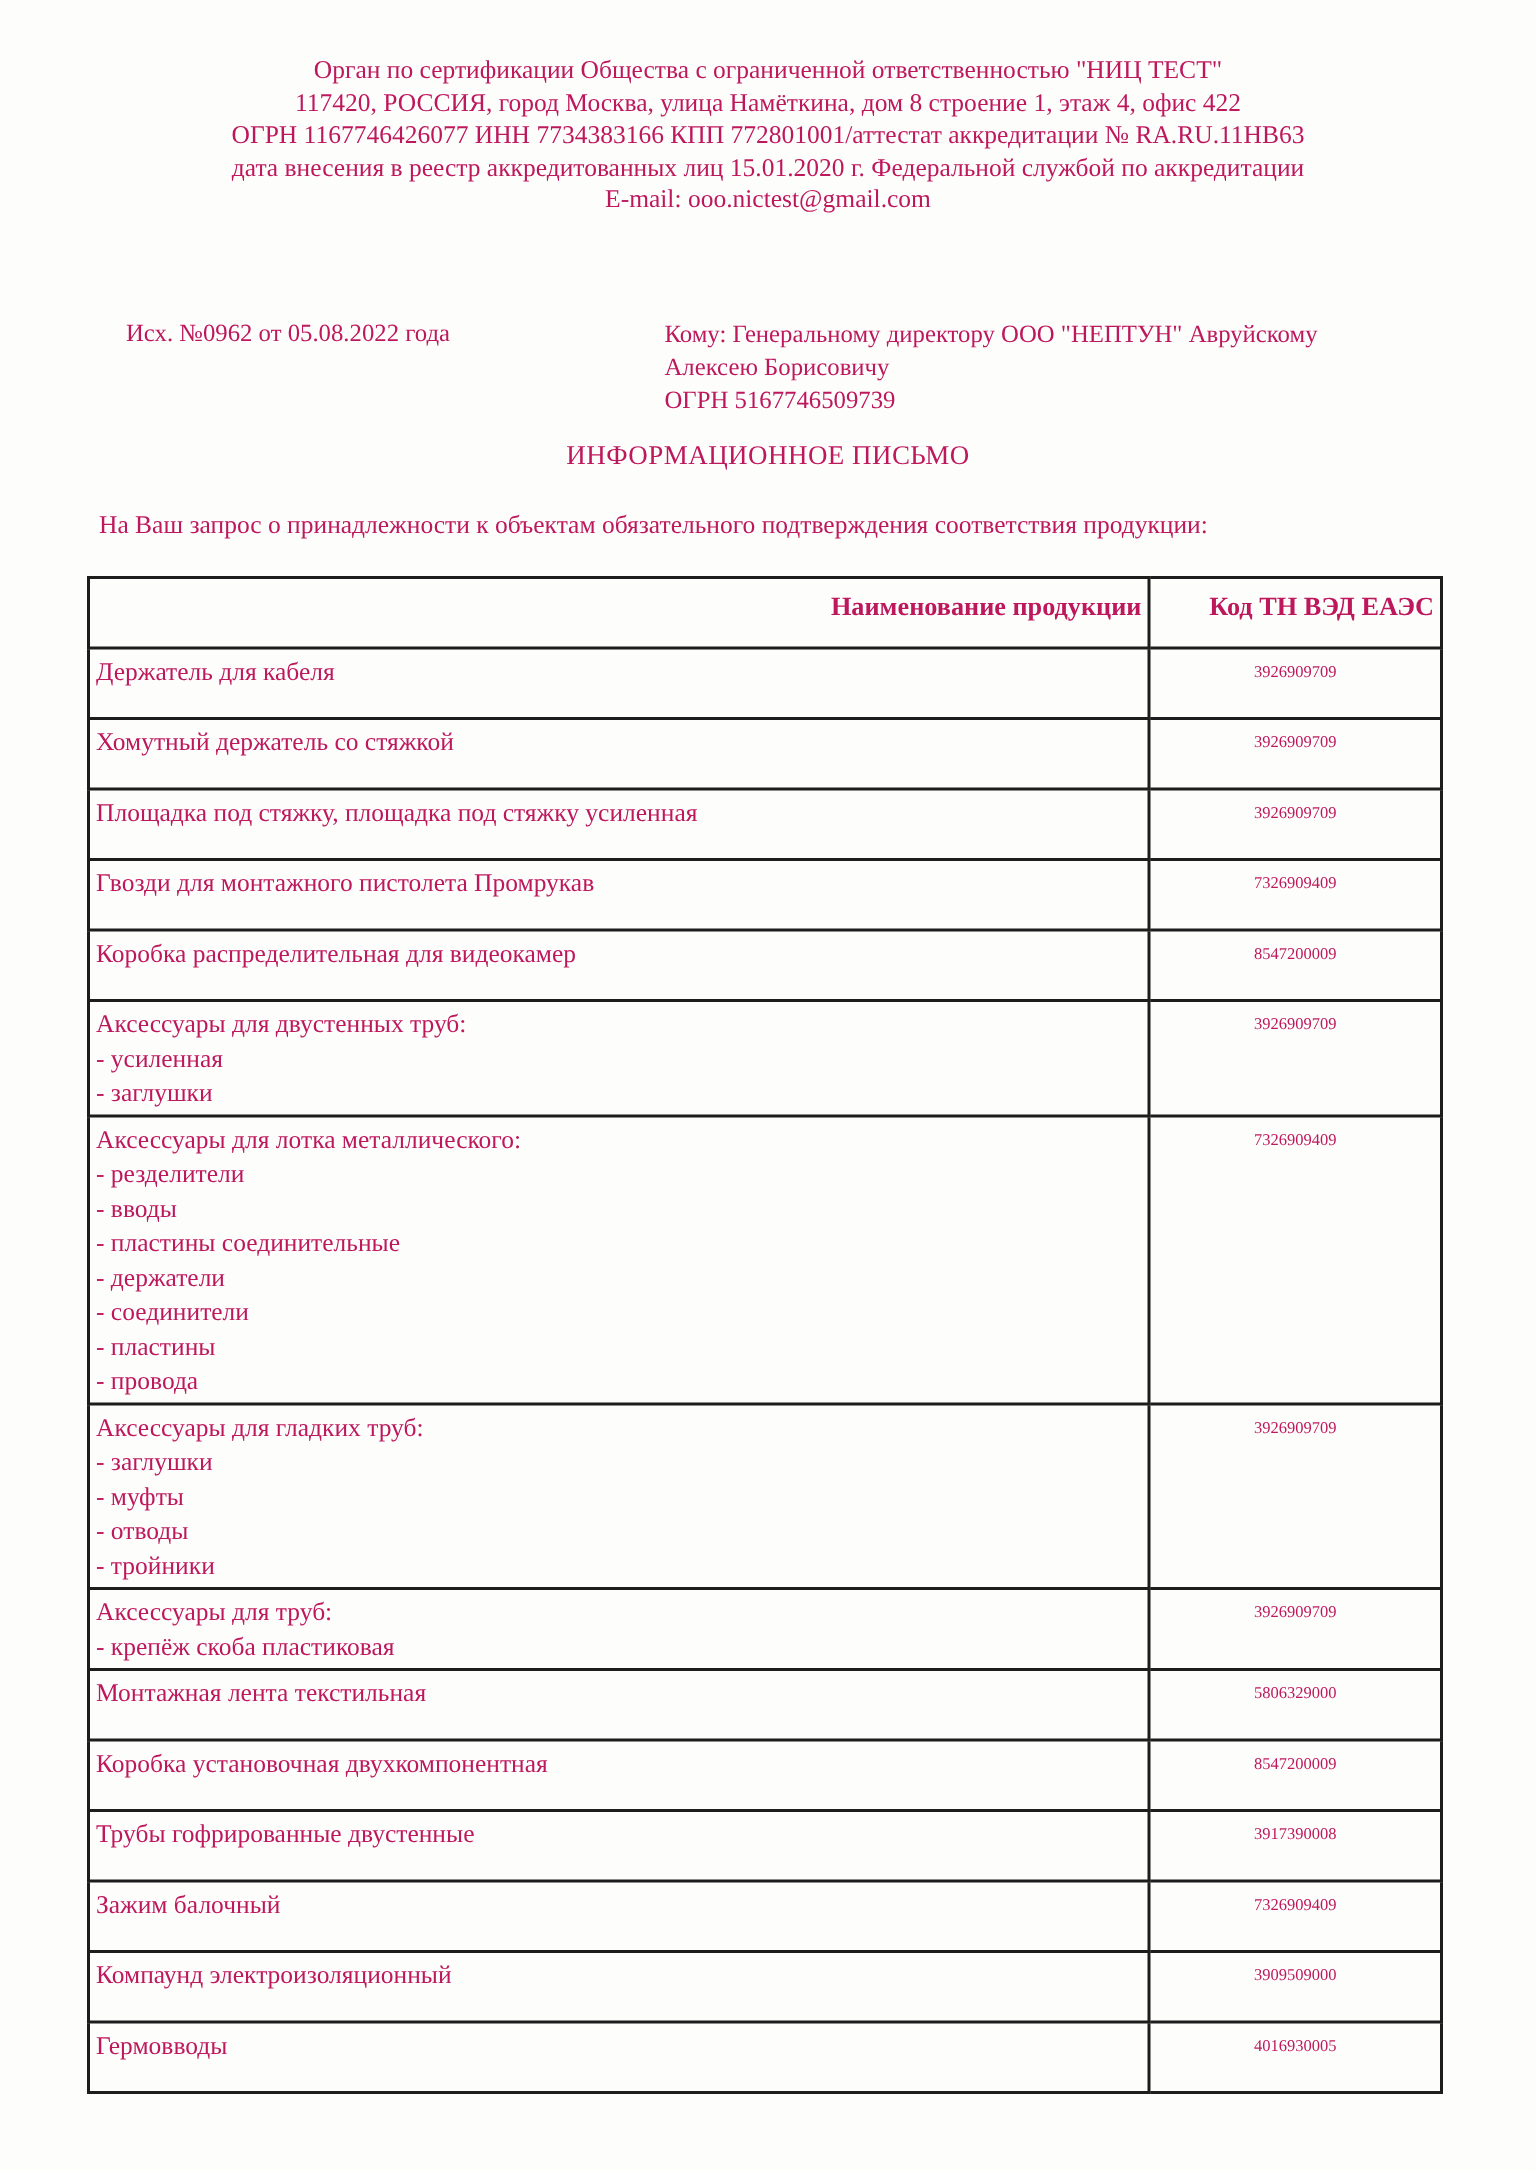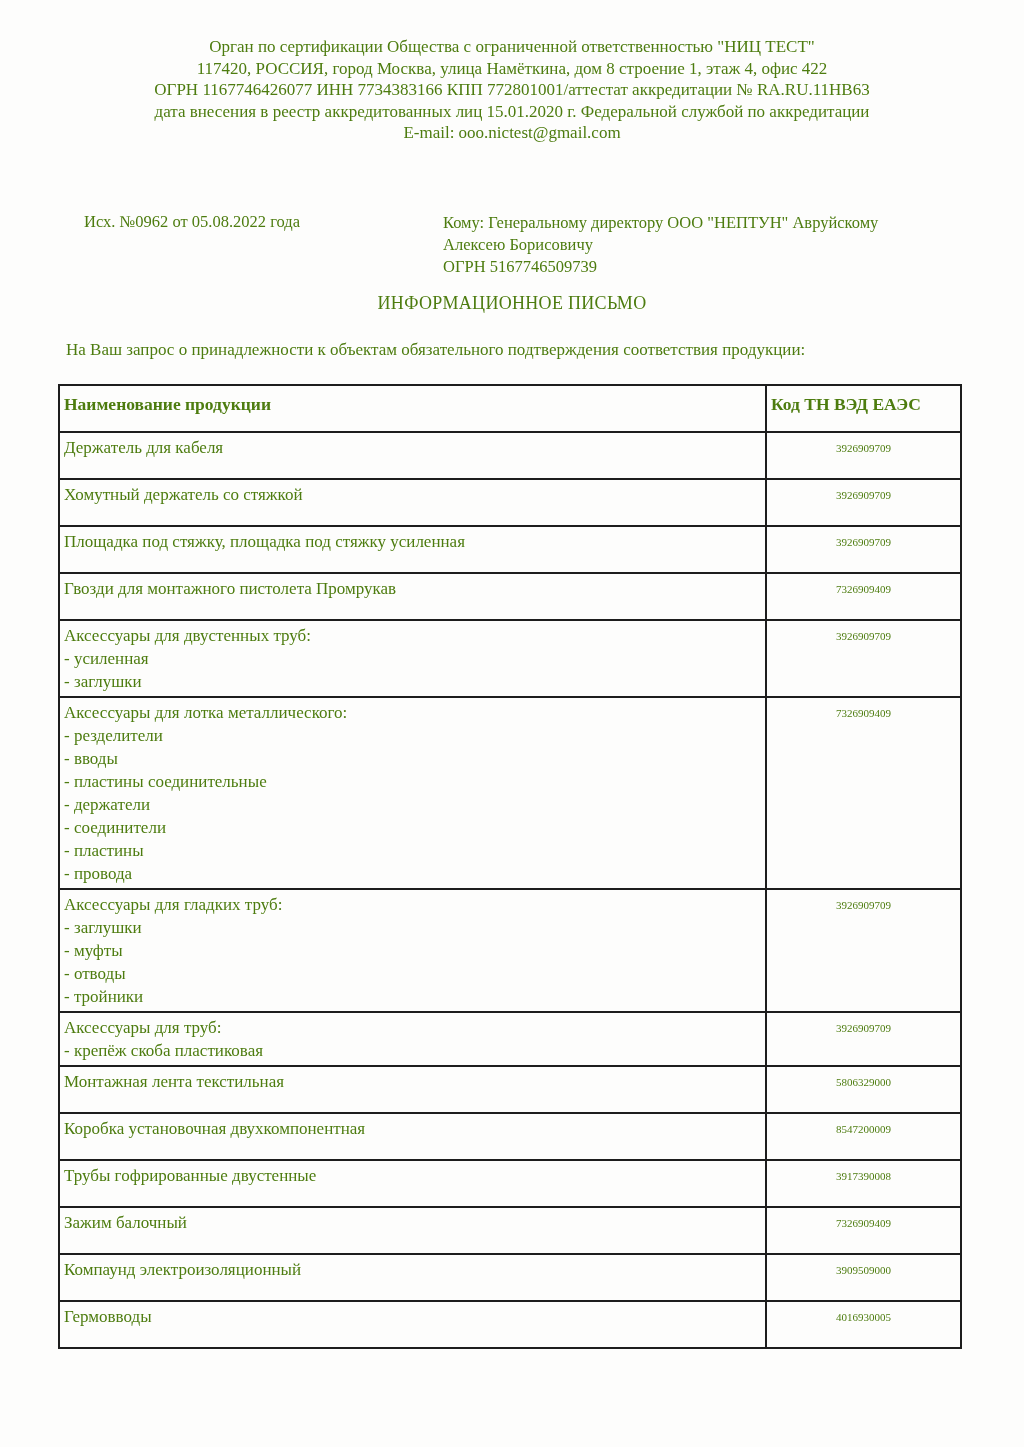--- a/index.html
+++ b/index.html
@@ -6,21 +6,21 @@
     margin: 0;
     padding: 0;
     background: #ffffff;
   }
   .page {
     position: relative;
     width: 1024px;
     height: 1447px;
     background: #fdfdfc;
     font-family: "Liberation Serif", "DejaVu Serif", serif;
-    color: #4d7c0f;
+    color: #be185d;
     overflow: hidden;
   }
   .letterhead {
     position: absolute;
     top: 36px;
     left: 60px;
     right: 60px;
     text-align: center;
     font-size: 17px;
     line-height: 21.5px;
@@ -66,21 +66,21 @@
     table-layout: fixed;
     font-size: 17px;
   }
   table.products th,
   table.products td {
     border: 2px solid #1d1d1d;
   }
   table.products th {
     font-weight: bold;
     font-size: 17.5px;
-    text-align: left;
+    text-align: right;
     vertical-align: top;
     padding: 8px 4px 16px 4px;
   }
   td.product {
     vertical-align: top;
     text-align: left;
     padding: 3px 6px 19px 4px;
     line-height: 23px;
     border-radius: 19px;
   }
@@ -145,20 +145,26 @@
             <div>Площадка под стяжку, площадка под стяжку усиленная</div>
           </td>
           <td class="code">3926909709</td>
         </tr>
         <tr>
           <td class="product">
             <div>Гвозди для монтажного пистолета Промрукав</div>
           </td>
           <td class="code">7326909409</td>
         </tr>
+        <tr>
+          <td class="product">
+            <div>Коробка распределительная для видеокамер</div>
+          </td>
+          <td class="code">8547200009</td>
+        </tr>
         <tr class="multi">
           <td class="product">
             <div>Аксессуары для двустенных труб:</div>
             <div>- усиленная</div>
             <div>- заглушки</div>
           </td>
           <td class="code">3926909709</td>
         </tr>
         <tr class="multi">
           <td class="product">

